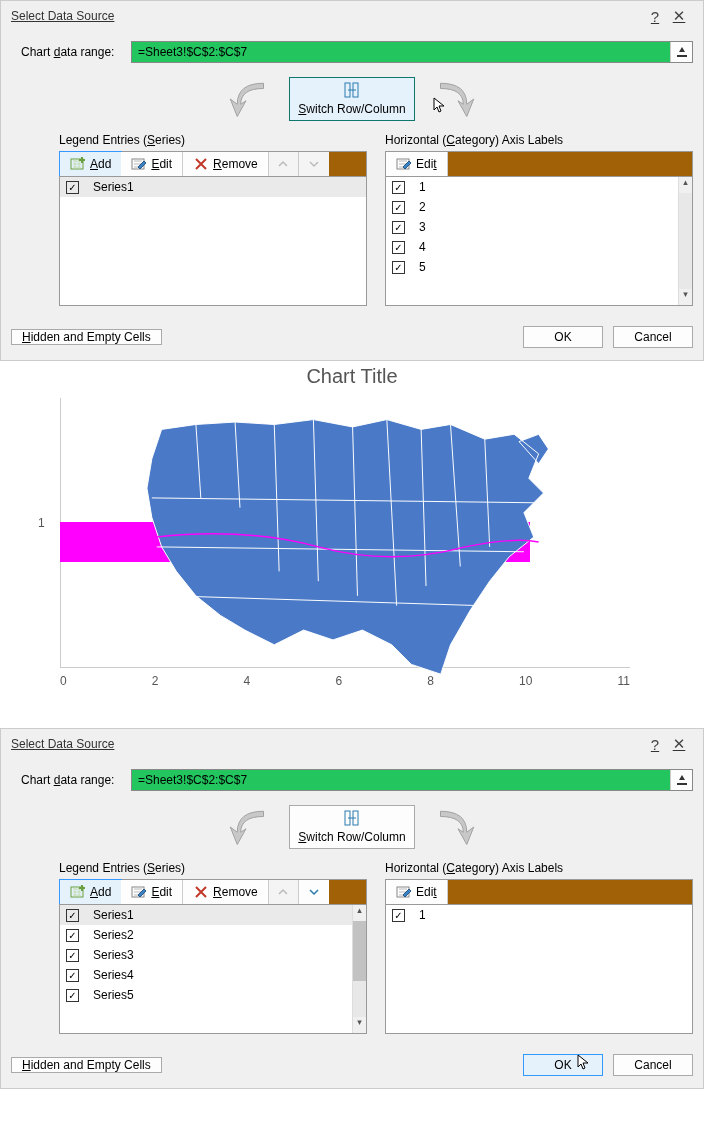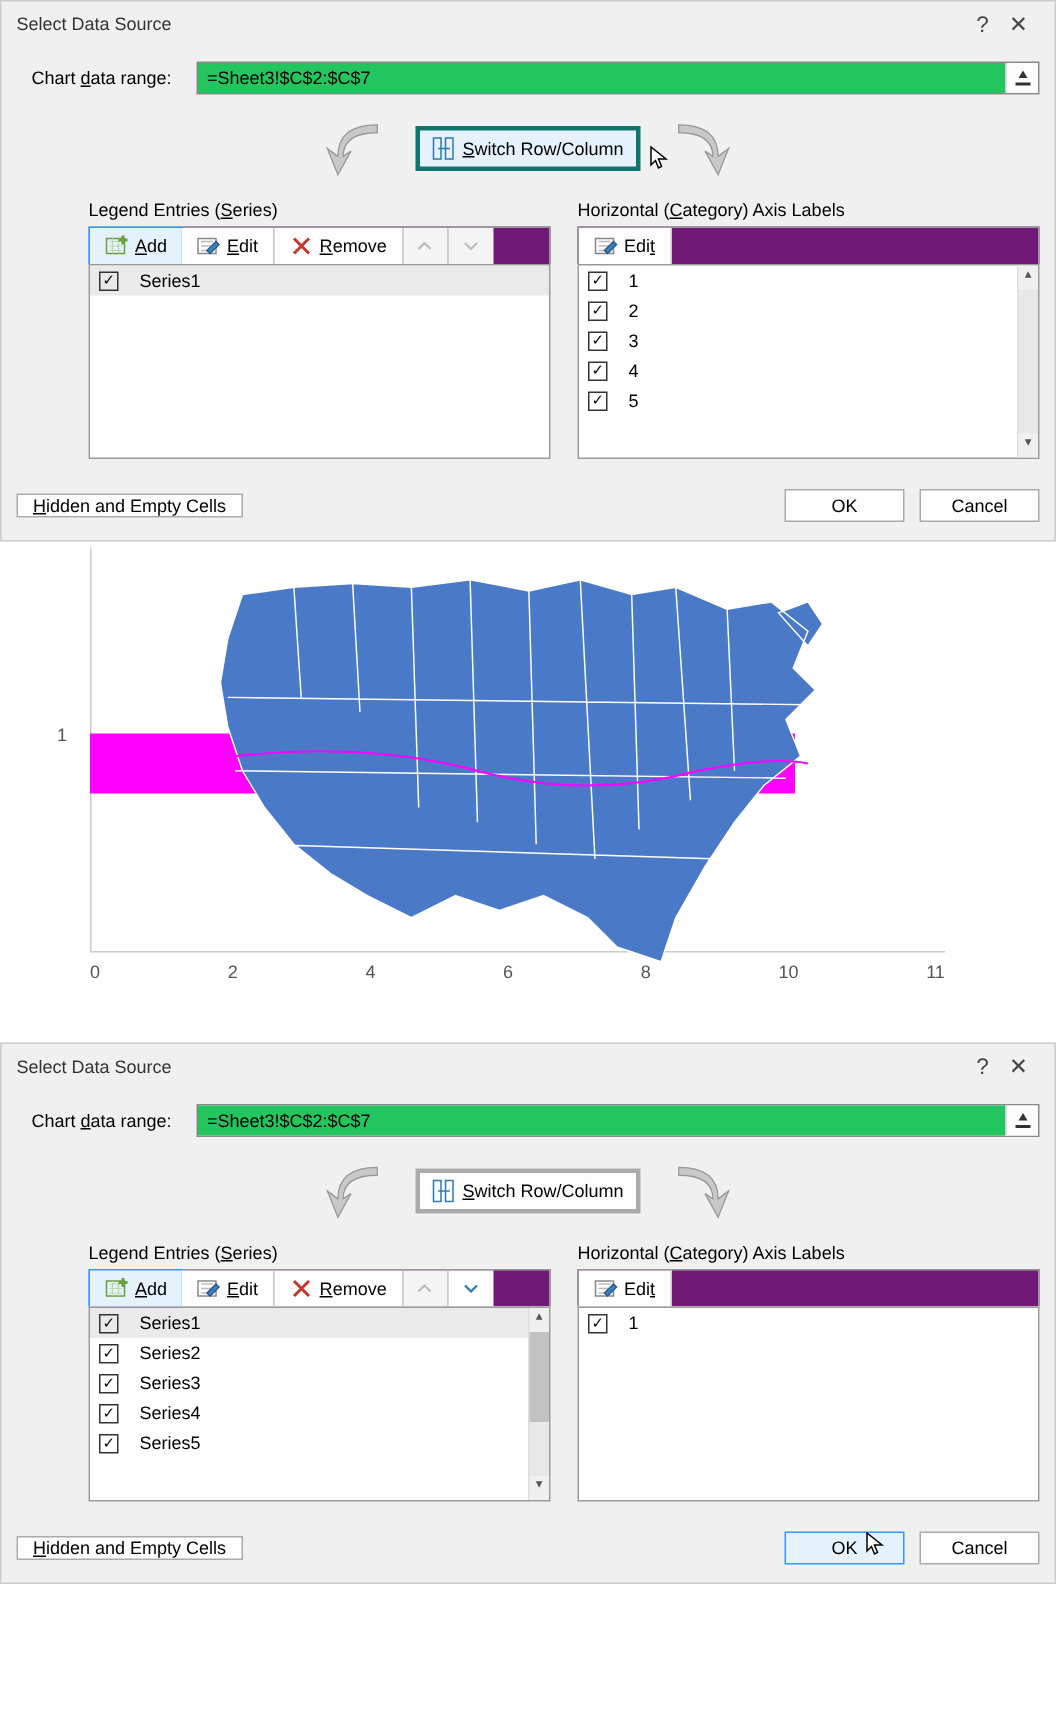--- a/index.html
+++ b/index.html
@@ -1,34 +1,34 @@
 <!DOCTYPE html>
 <html><head>
 <meta charset="utf-8">
 <style>
   * { box-sizing: border-box; font-family: "Segoe UI", Tahoma, sans-serif; font-size: 12px; }
   body { margin: 0; background: #fff; width: 704px; }
   .dialog { background: #f0f0f0; border: 1px solid #ccc; }
-  .titlebar { display: flex; align-items: center; padding: 6px 12px 6px 10px; font-size: 15px; font-weight: 400; color: #333; }
+  .titlebar { display: flex; align-items: center; padding: 6px 12px 6px 10px; font-size: 15px; font-weight: 400; color: #333; text-decoration: underline; }
   .titlebar .spacer { flex: 1; }
   .titlebar .help { width: 24px; text-align: center; font-size: 15px; color: #444; }
   .titlebar .close { width: 24px; text-align: center; font-size: 15px; color: #444; }
   .range-row { display: flex; align-items: center; padding: 10px 10px 6px 20px; }
   .range-row .label { width: 110px; }
   .range-input-wrap { flex: 1; display: flex; border: 1px solid #888; background: #fff; }
   .range-input-wrap input { flex: 1; border: none; outline: none; padding: 3px 6px; background: #22c55e; }
   .collapse-btn { width: 22px; display: flex; align-items: center; justify-content: center; border-left: 1px solid #ccc; background: #fdfdfd; }
   .switch-row { display: flex; align-items: center; justify-content: center; height: 60px; position: relative; }
   .arrow-curve { width: 70px; height: 42px; }
-  .switch-btn { border: 3px solid #0f766e; background: #e5f1fb; padding: 4px 8px; display: inline-flex; align-items: center; gap: 4px; margin: 0 8px; }
+  .switch-btn { border: 1px solid #0f766e; background: #e5f1fb; padding: 4px 8px; display: inline-flex; align-items: center; gap: 4px; margin: 0 8px; flex-direction: column; }
   .switch-btn.noh { border-color: #aaa; background: #fdfdfd; }
   .columns { display: flex; gap: 18px; padding: 4px 10px 10px 10px; margin-left: 48px; }
   .col { flex: 1; display: flex; flex-direction: column; }
   .col-header { margin-bottom: 4px; }
-  .toolbar { display: flex; border: 1px solid #999; border-bottom: none; background: #701a75; }
+  .toolbar { display: flex; border: 1px solid #999; border-bottom: none; background: #a16207; }
   .tb-btn { display: inline-flex; align-items: center; gap: 4px; padding: 4px 10px; border-right: 1px solid #ccc; background: #fdfdfd; }
   .tb-btn.primary { border: 1px solid #3399ff; background: #e5f1fb; margin: -1px; }
   .tb-btn.disabled { color: #888; background: #f4f4f4; }
   .tb-btn .icon { width: 16px; height: 16px; display: inline-flex; align-items: center; justify-content: center; }
   .listbox { flex: 1; border: 1px solid #999; background: #fff; min-height: 130px; overflow: hidden; position: relative; }
   .list-row { display: flex; align-items: center; padding: 3px 6px; gap: 14px; }
   .list-row.sel { background: #eaeaea; }
   .checkbox { width: 13px; height: 13px; border: 1px solid #333; display: inline-flex; align-items: center; justify-content: center; font-size: 10px; }
   .scroll-thumb { position: absolute; right: 0; top: 0; width: 14px; background: #e8e8e8; height: 100%; border-left: 1px solid #ddd; }
   .scroll-thumb .sb-btn { height: 16px; text-align:center; font-size:9px; color:#555; background:#f0f0f0; }
@@ -189,20 +189,21 @@
   </div>
   <div class="bottom-row">
     <div class="btn wide"><span class="underline-key">H</span>idden and Empty Cells</div>
     <span class="spacer"></span>
     <div class="btn">OK</div>
     <div class="btn">Cancel</div>
   </div>
 </div>
 
 <div class="chart">
+  <div class="chart-title">Chart Title</div>
   <div class="chart-body">
     <div class="plot">
       <div class="axis-line-v"></div>
       <div class="axis-line-h"></div>
       <div class="yaxis">
         <span></span>
         <span>1</span>
         <span></span>
       </div>
       <div class="bar" style="left:0; width:470px; top:124px; height:40px;"></div>

